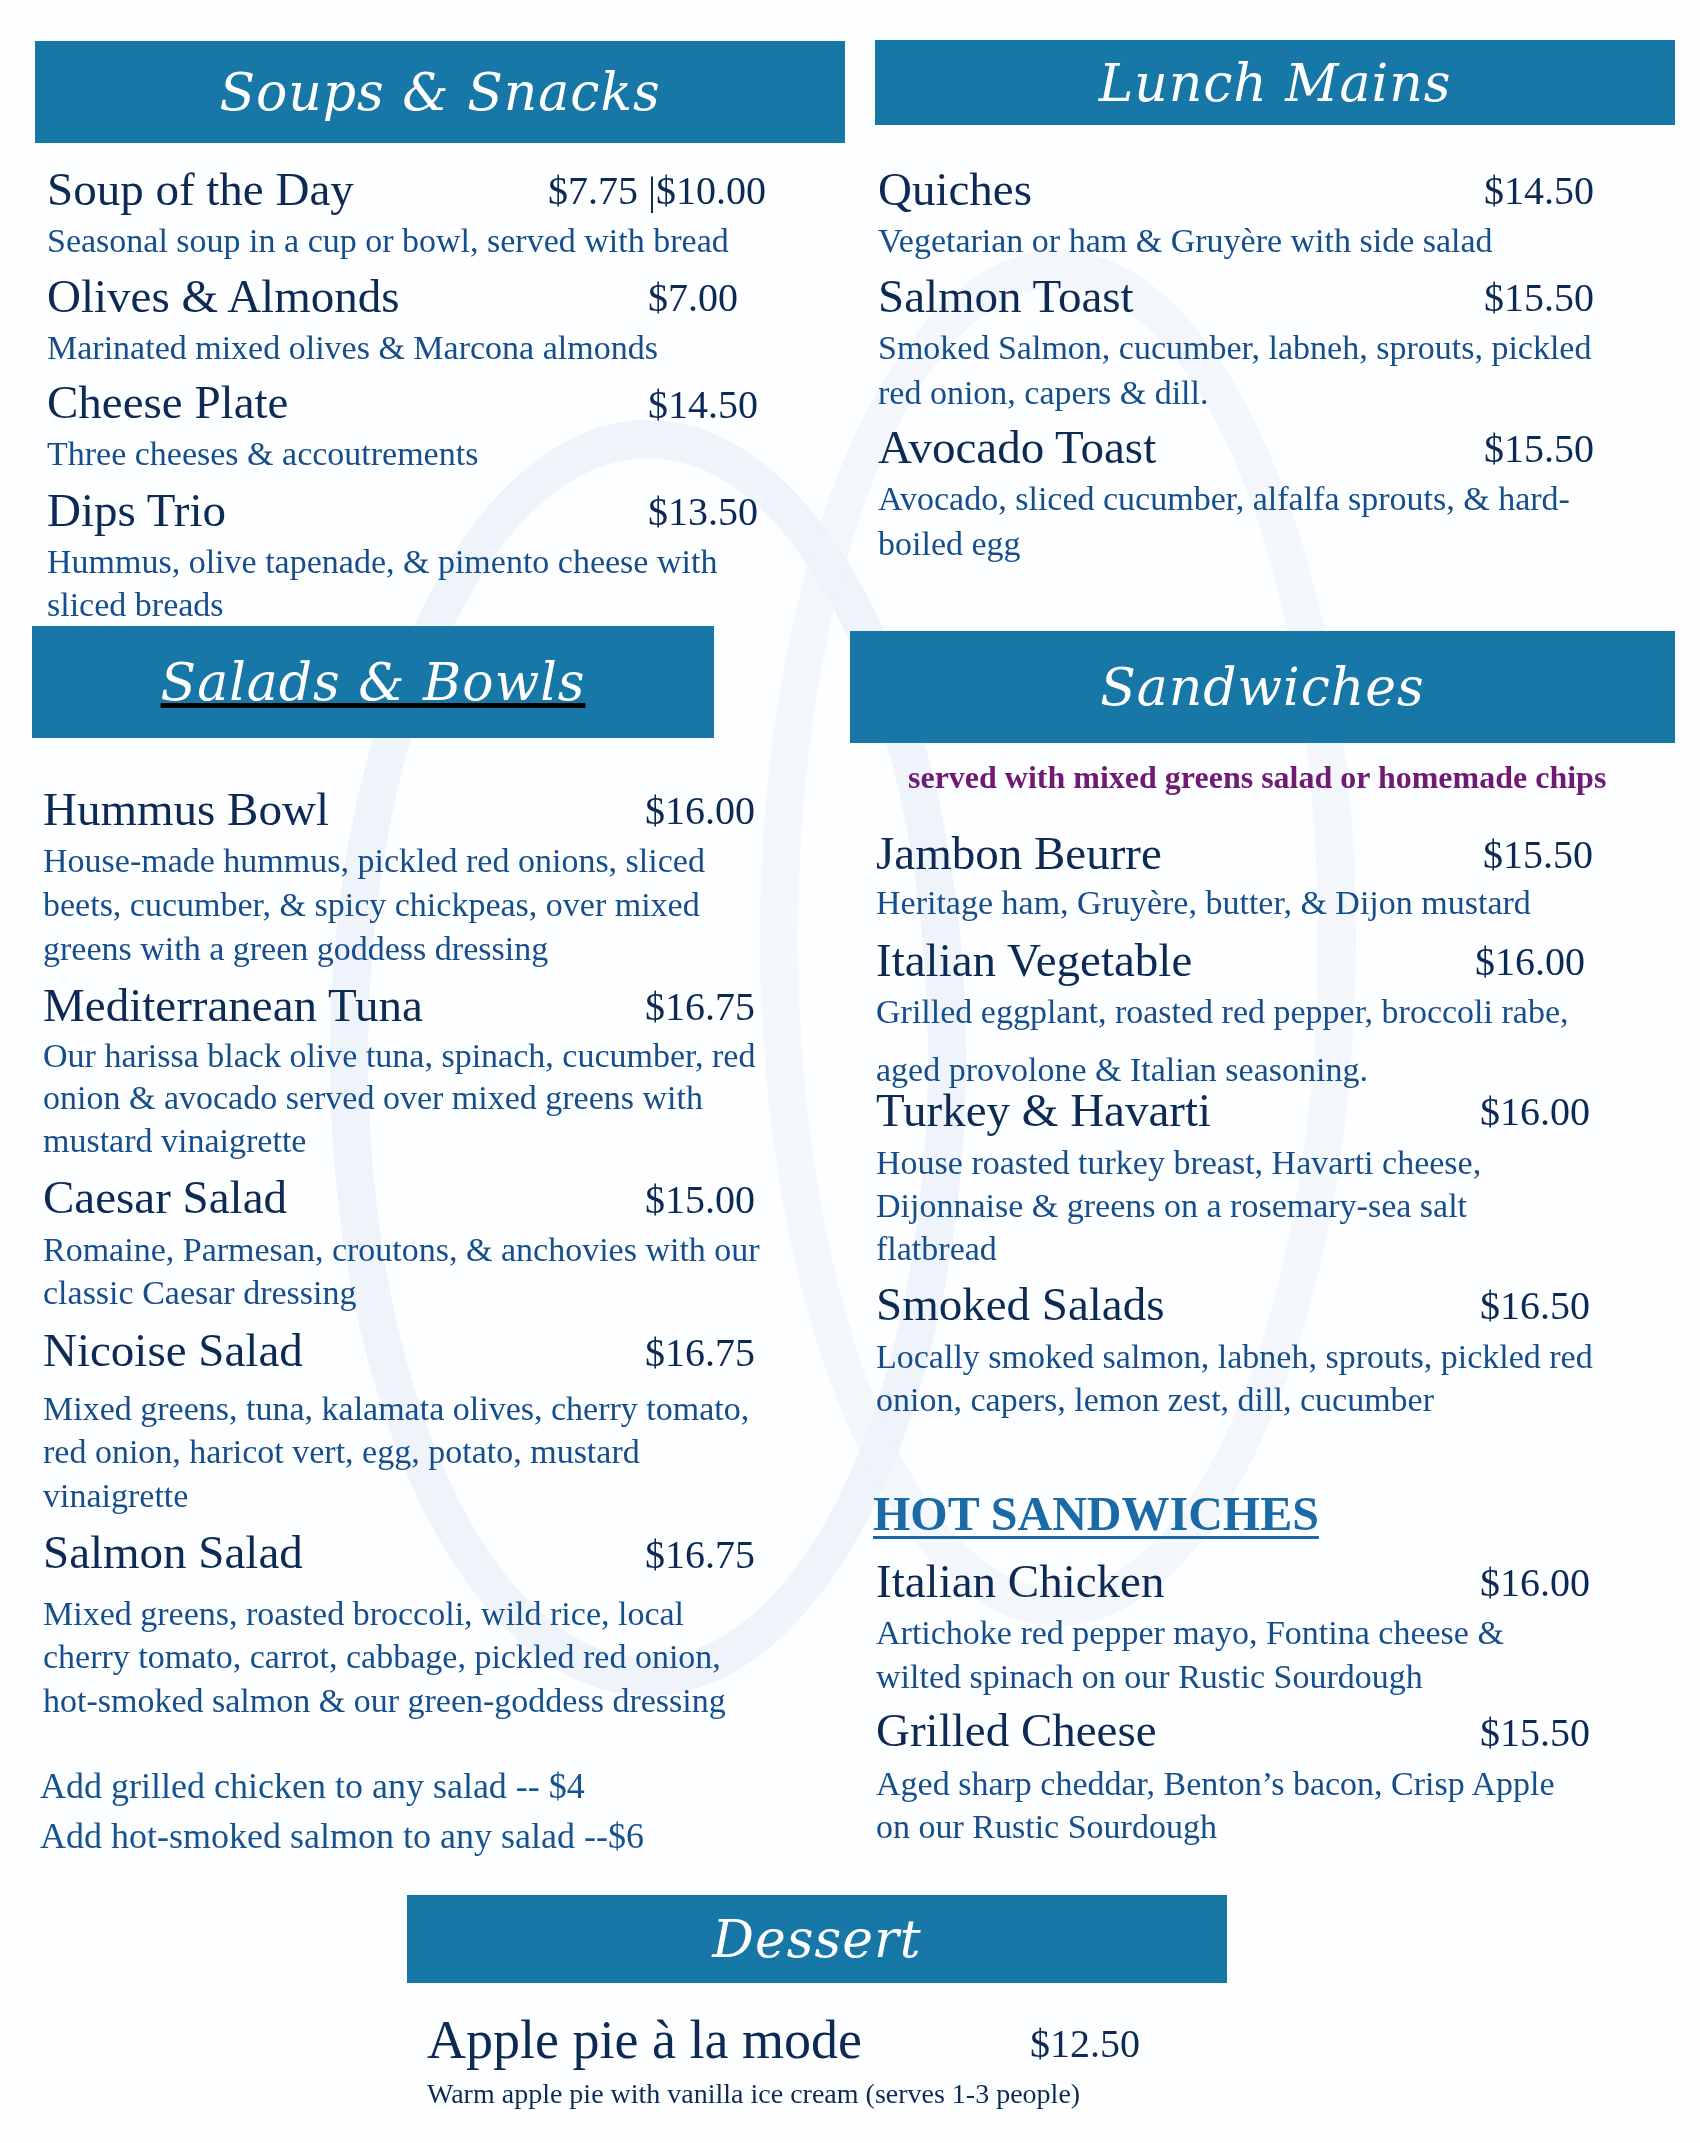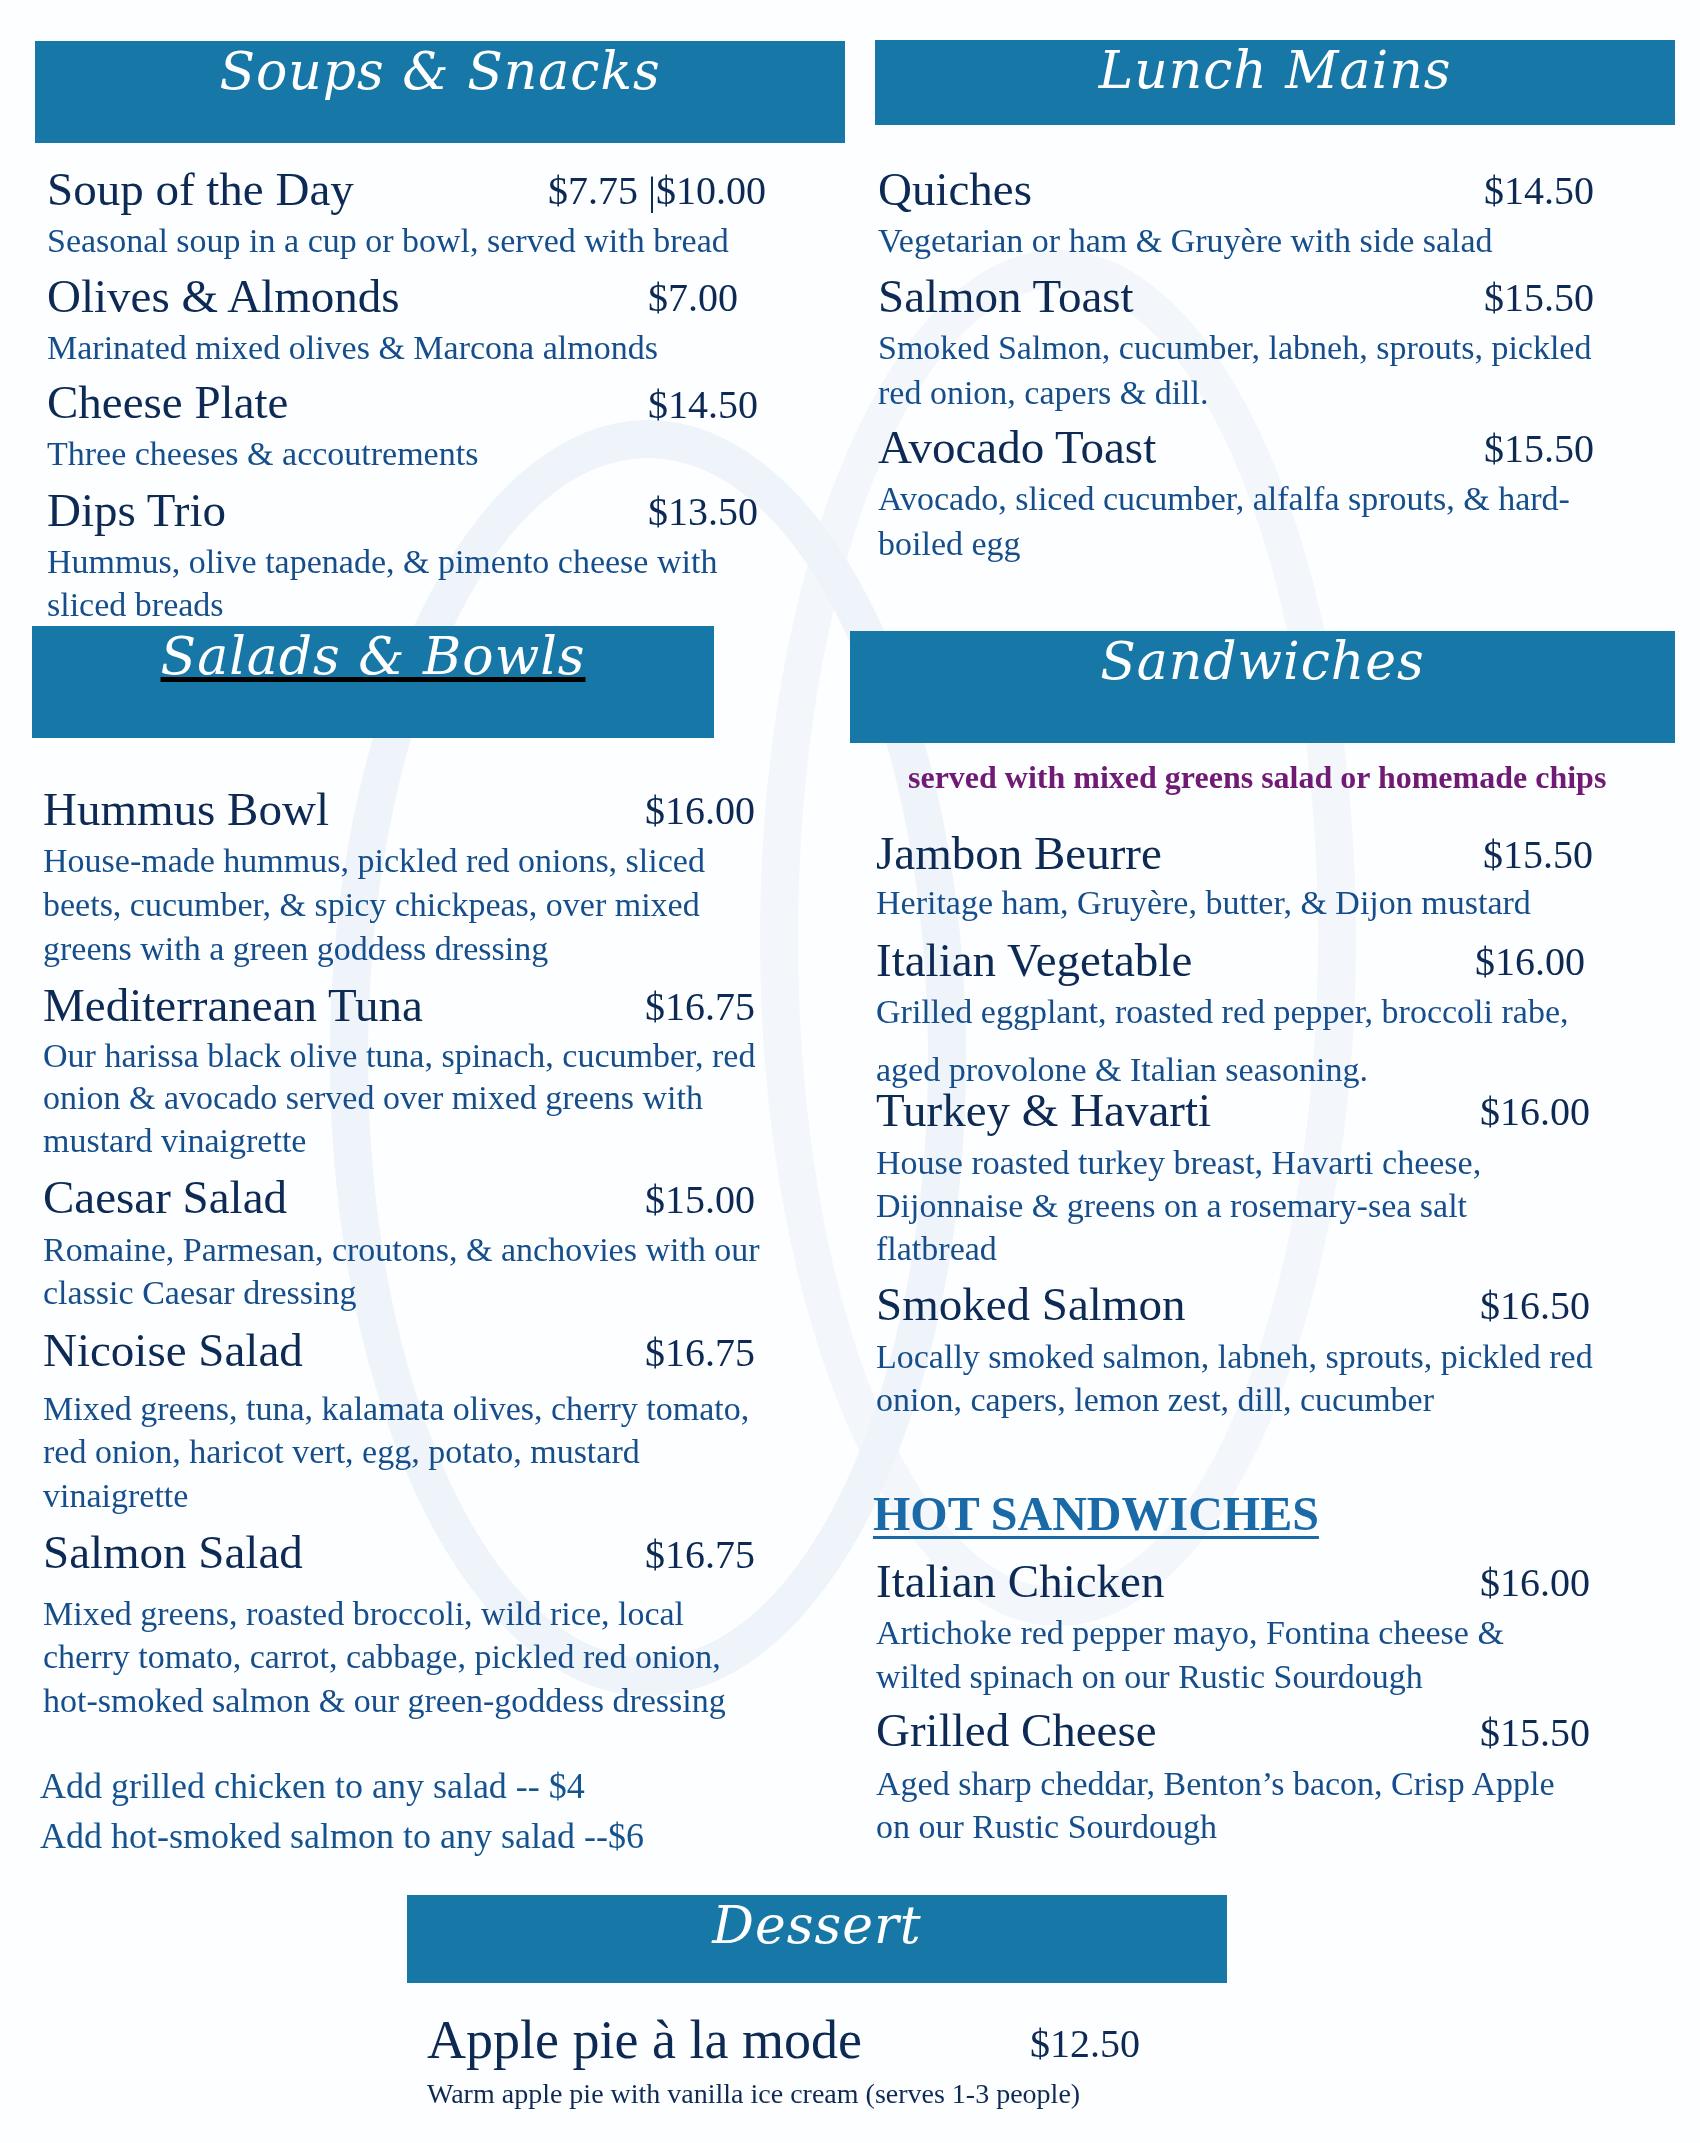--- a/index.html
+++ b/index.html
@@ -1,19 +1,19 @@
 <!DOCTYPE html>
 <html><head>
 <meta charset="utf-8">
 <style>
   html,body{margin:0;padding:0;}
   body{width:1700px;height:2143px;position:relative;overflow:hidden;background:#fdfeff;
     font-family:"Liberation Serif","DejaVu Serif",serif;}
   .wm{position:absolute;border:38px solid #eef4f9;border-radius:50%;pointer-events:none;}
-  .hdr{position:absolute;background:#1777a6;display:flex;justify-content:center;}
+  .hdr{position:absolute;background:#1777a6;display:flex;align-items:center;justify-content:center;}
   .hdr span{color:#fff;font-family:"DejaVu Serif",serif;font-style:italic;font-size:52px;letter-spacing:1px;}
   .t{position:absolute;white-space:nowrap;line-height:1;}
   .name{color:#0d2a55;font-size:47px;transform:translateY(-50%);}
   .price{color:#0d2a55;font-size:40px;transform:translateY(-50%);}
   .desc{color:#164e8c;font-size:34px;transform:translateY(-50%);}
   .note{color:#701a75;font-size:32px;font-weight:bold;transform:translateY(-50%);}
   .addon{color:#15538f;font-size:36px;font-weight:normal;transform:translateY(-50%);}
   .hot{color:#1a6aa8;font-size:48px;font-weight:bold;text-decoration:underline;text-decoration-thickness:3px;text-underline-offset:6px;transform:translateY(-50%);}
   .dname{color:#0d2a55;font-size:54px;transform:translateY(-50%);}
   .dprice{color:#0d2a55;font-size:40px;transform:translateY(-50%);}
@@ -117,21 +117,21 @@
   <div class="t price" style="left:1475px;top:962px;">$16.00</div>
   <div class="t desc" style="left:876px;top:1012px;">Grilled eggplant, roasted red pepper, broccoli rabe,</div>
   <div class="t desc" style="left:876px;top:1056px;margin-top:14px;">aged provolone &amp; Italian seasoning.</div>
 
   <div class="t name" style="left:876px;top:1110px;">Turkey &amp; Havarti</div>
   <div class="t price" style="left:1480px;top:1112px;">$16.00</div>
   <div class="t desc" style="left:876px;top:1163px;">House roasted turkey breast, Havarti cheese,</div>
   <div class="t desc" style="left:876px;top:1206px;">Dijonnaise &amp; greens on a rosemary-sea salt</div>
   <div class="t desc" style="left:876px;top:1249px;">flatbread</div>
 
-  <div class="t name" style="left:876px;top:1304px;">Smoked Salmon</div>
+  <div class="t name" style="left:876px;top:1304px;">Smoked Salads</div>
   <div class="t price" style="left:1480px;top:1306px;">$16.50</div>
   <div class="t desc" style="left:876px;top:1357px;">Locally smoked salmon, labneh, sprouts, pickled red</div>
   <div class="t desc" style="left:876px;top:1400px;">onion, capers, lemon zest, dill, cucumber</div>
 
   <div class="t hot" style="left:873px;top:1514px;">HOT SANDWICHES</div>
 
   <div class="t name" style="left:876px;top:1581px;">Italian Chicken</div>
   <div class="t price" style="left:1480px;top:1583px;">$16.00</div>
   <div class="t desc" style="left:876px;top:1633px;">Artichoke red pepper mayo, Fontina cheese &amp;</div>
   <div class="t desc" style="left:876px;top:1677px;">wilted spinach on our Rustic Sourdough</div>

